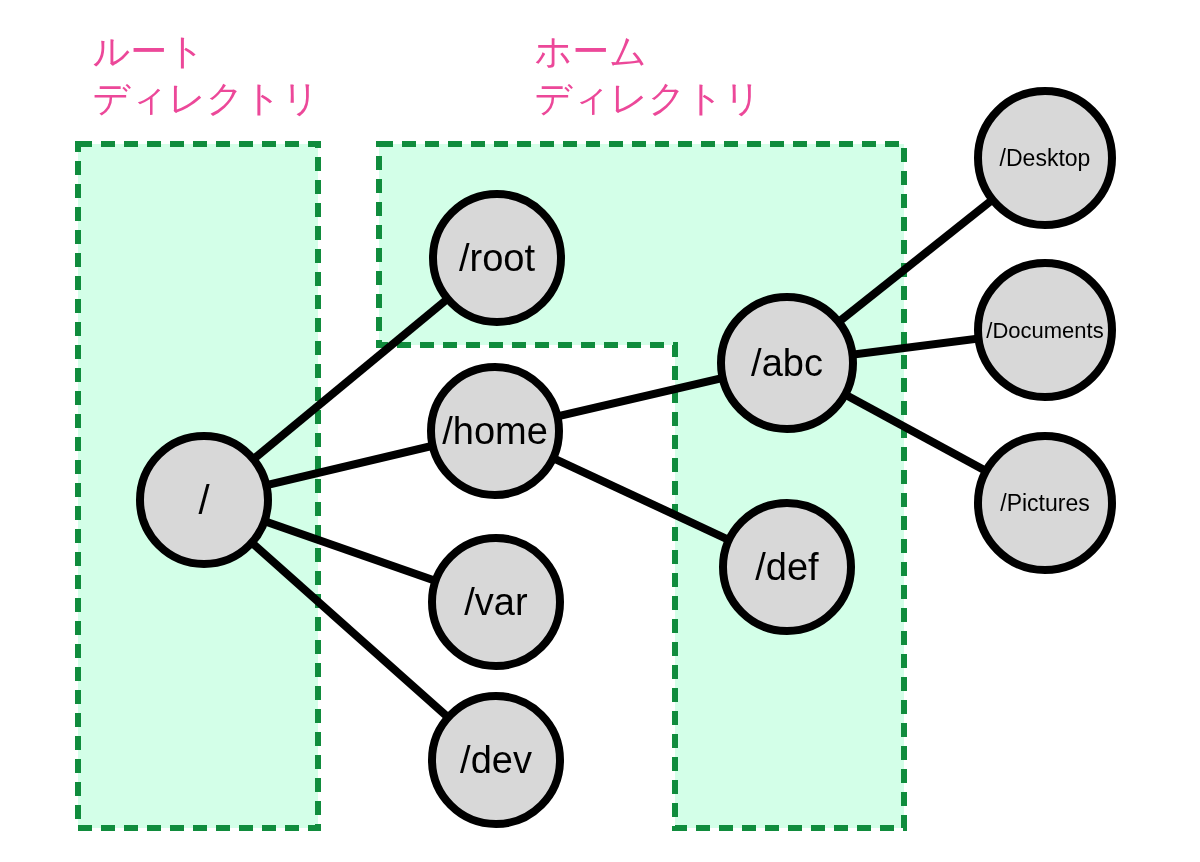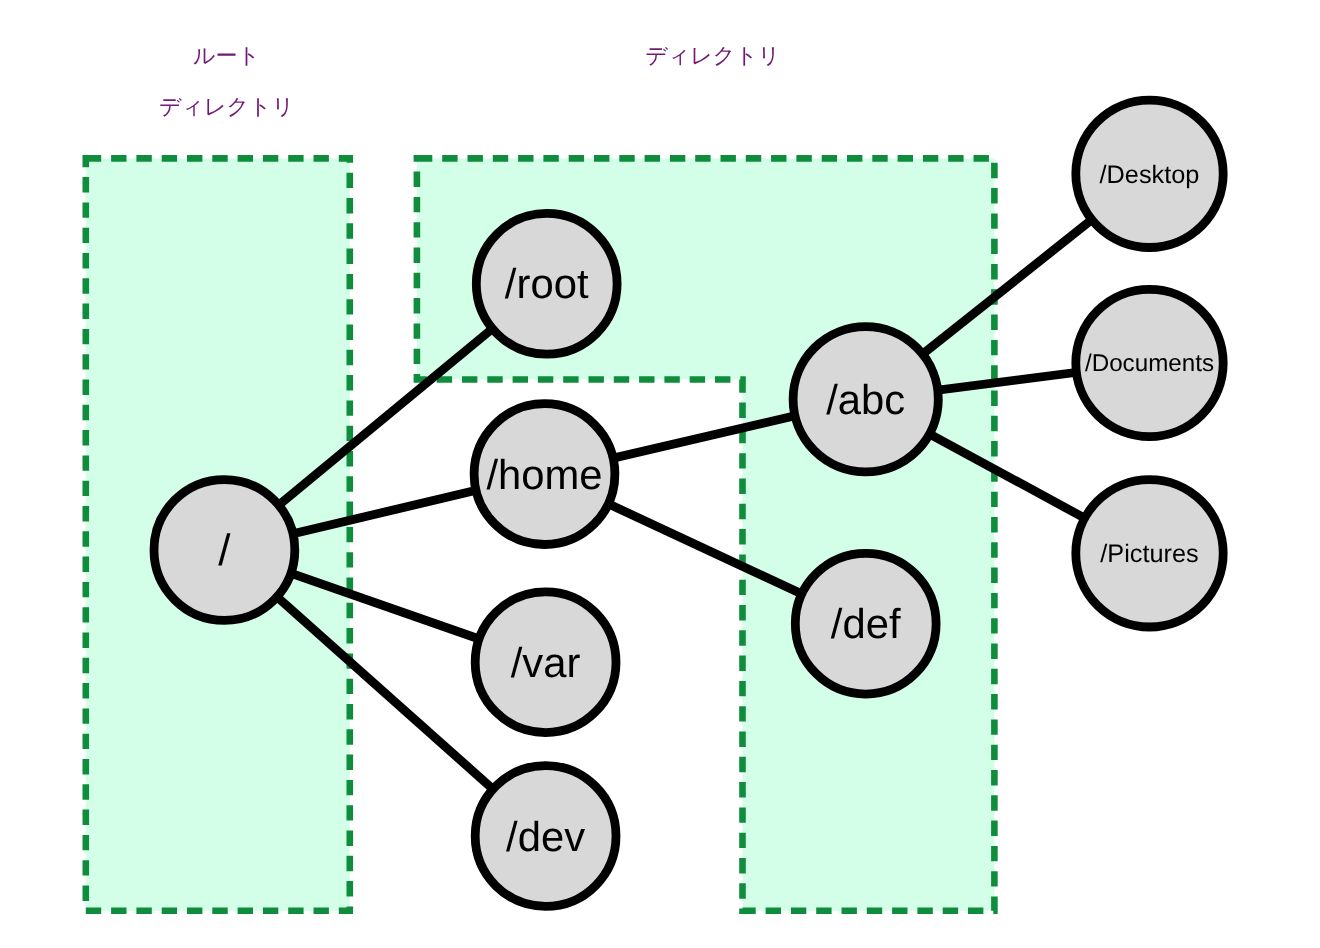--- a/index.html
+++ b/index.html
@@ -16,24 +16,24 @@
     overflow: hidden;
   }
   .diagram-svg {
     position: absolute;
     left: 0;
     top: 0;
   }
   .dir-label {
     position: absolute;
     transform: translateX(-50%);
-    text-align: center;
-    font-size: 20px;
+    text-align: left;
+    font-size: 37px;
     line-height: 47px;
-    color: #701a75;
+    color: #ec4899;
     white-space: nowrap;
   }
   .dir-label span { display: block; }
 </style>
 </head>
 <body>
 
 <div class="canvas">
   <svg id="diagram-svg" class="diagram-svg" width="1200" height="862" viewBox="0 0 1200 862">
       <polygon points="78,144 318,144 318,828 78,828" fill="#d3ffe8" stroke="#108c3d" stroke-width="6" stroke-dasharray="14 9"></polygon>
@@ -68,15 +68,16 @@
       <circle cx="1045" cy="503" r="67" fill="#d8d8d8" stroke="#000000" stroke-width="8"></circle>
       <text x="1045" y="503" text-anchor="middle" dy="0.35em" font-size="23" font-family="&quot;Liberation Sans&quot;, sans-serif" fill="#000000">/Pictures</text>
     </svg>
 
   <div class="dir-label" id="label-0" style="left: 206px; top: 28px;">
     <span>ルート</span>
     <span>ディレクトリ</span>
   </div>
 
   <div class="dir-label" id="label-1" style="left: 648px; top: 28px;">
+    <span>ホーム</span>
     <span>ディレクトリ</span>
   </div>
 </div>
 
 </body></html>

